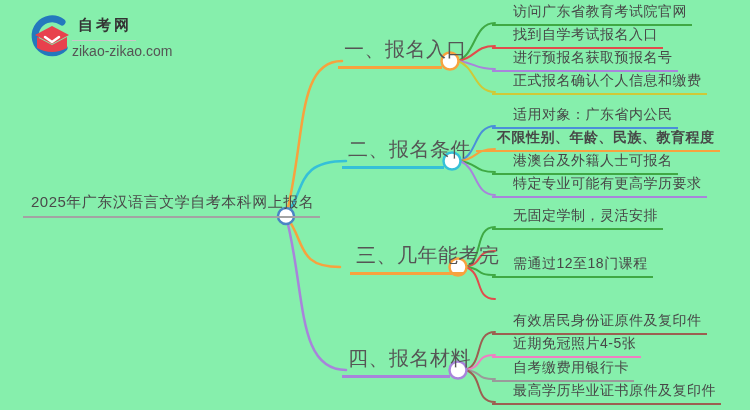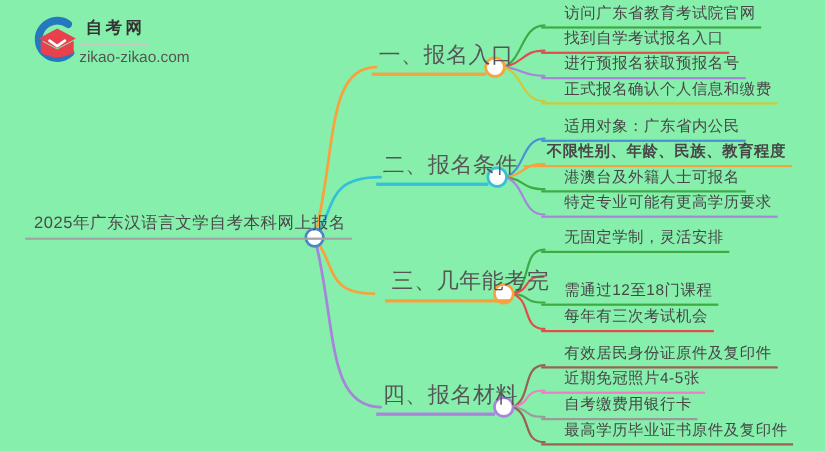--- a/index.html
+++ b/index.html
@@ -80,19 +80,18 @@
     <div class="node leaf" style="left: 492px; top: 49px; border-bottom-color: rgb(168, 132, 219);">进行预报名获取预报名号</div>
     <div class="node leaf" style="left: 492px; top: 72px; border-bottom-color: rgb(207, 201, 55);">正式报名确认个人信息和缴费</div>
     <div class="node branch-label" style="left: 342px; top: 136px; width: 102px; border-bottom-color: rgb(53, 192, 216);">二、报名条件</div>
     <div class="node leaf" style="left: 492px; top: 106px; border-bottom-color: rgb(74, 143, 217);">适用对象：广东省内公民</div>
     <div class="node leaf" style="left: 476px; top: 129px; border-bottom-color: rgb(247, 162, 62); font-weight: bold;">不限性别、年龄、民族、教育程度</div>
     <div class="node leaf" style="left: 492px; top: 152px; border-bottom-color: rgb(63, 169, 68);">港澳台及外籍人士可报名</div>
     <div class="node leaf" style="left: 492px; top: 175px; border-bottom-color: rgb(168, 132, 219);">特定专业可能有更高学历要求</div>
     <div class="node branch-label" style="left: 336px; top: 242px; width: 114px; border-bottom-color: rgb(247, 162, 62); margin-left: 14px;">三、几年能考完</div>
     <div class="node leaf" style="left: 492px; top: 207px; border-bottom-color: rgb(63, 169, 68);">无固定学制，灵活安排</div>
     <div class="node leaf" style="left: 492px; top: 255px; border-bottom-color: rgb(63, 169, 68);">需通过12至18门课程</div>
-    <div class="node leaf" style="left: 492px; top: 279px; border-bottom-color: rgb(225, 76, 76);">每年有三次考试机会</div>
     <div class="node branch-label" style="left: 342px; top: 345px; width: 108px; border-bottom-color: rgb(168, 132, 219);">四、报名材料</div>
     <div class="node leaf" style="left: 492px; top: 312px; border-bottom-color: rgb(156, 95, 81);">有效居民身份证原件及复印件</div>
     <div class="node leaf" style="left: 492px; top: 335px; border-bottom-color: rgb(239, 126, 194);">近期免冠照片4-5张</div>
     <div class="node leaf" style="left: 492px; top: 359px; border-bottom-color: rgb(154, 154, 154); text-align: right;">自考缴费用银行卡</div>
     <div class="node leaf" style="left: 492px; top: 382px; border-bottom-color: rgb(156, 95, 81);">最高学历毕业证书原件及复印件</div>
   </div>
 
 </body></html>

